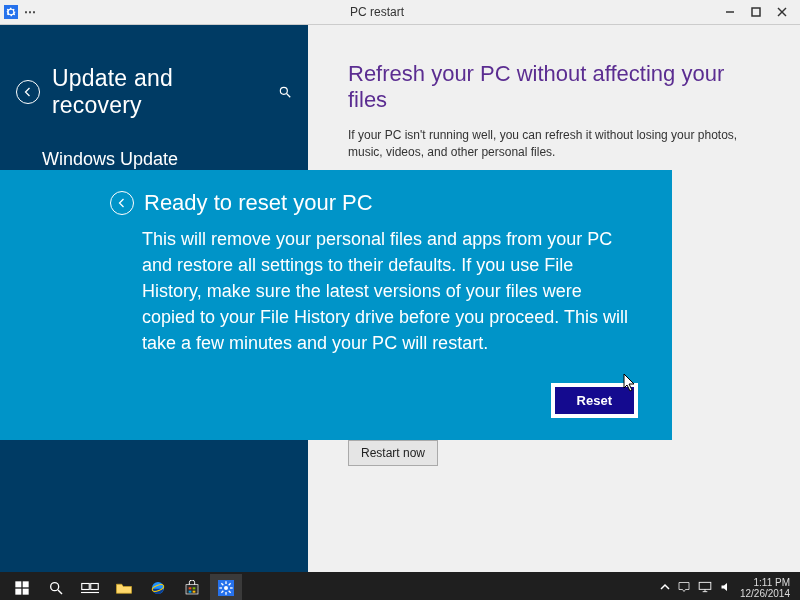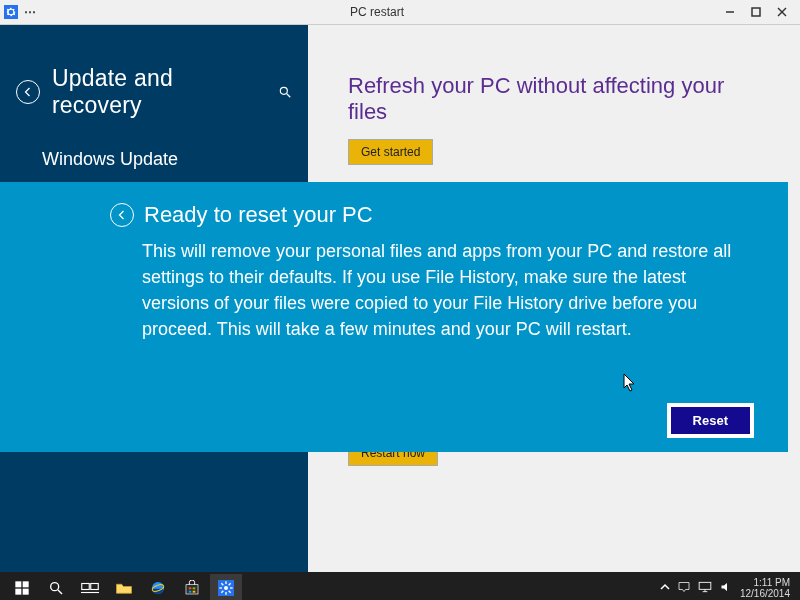--- a/index.html
+++ b/index.html
@@ -97,74 +97,73 @@
     font-weight: 300;
     letter-spacing: 0.2px;
     flex: 1;
   }
   .search-ico svg { display:block; }
   .sb-item {
     padding: 10px 10px 10px 42px;
     font-size: 18px;
   }
   .content h2 {
-    margin: 12px 0 14px 0;
+    margin: 0 0 14px 0;
     font-size: 22px;
     font-weight: 400;
     color: #5b2d91;
   }
   .content p {
     margin: 0 0 14px 0;
     font-size: 12px;
     line-height: 1.45;
     max-width: 420px;
   }
   .gray-btn {
     display: inline-block;
-    background: #eab308;
+    background: #e5e5e5;
     color: #222;
     border: 1px solid #aaa;
     padding: 5px 12px;
     font-size: 12px;
     margin-bottom: 32px;
   }
 
   .modal-overlay {
     position: absolute;
     top: 170px;
     left: 0;
-    width: 788px;
+    width: 672px;
     height: 270px;
     background: #0094c8;
     color: #fff;
     box-sizing: border-box;
     padding: 20px 36px 20px 110px;
     z-index: 10;
-    margin-top: 12px;
   }
   .modal-head {
     display: flex;
     align-items: center;
     gap: 10px;
     margin-bottom: 10px;
   }
   .modal-head .mh-title {
     font-size: 22px;
     font-weight: 400;
   }
   .modal-body {
     font-size: 18px;
     line-height: 1.45;
     max-width: 638px;
     padding-left: 32px;
   }
   .modal-btns {
     position: absolute;
     right: 36px;
-    bottom: 16px;
+    bottom: 24px;
     display: flex;
     gap: 14px;
   }
   .blue-btn {
     background: #140a8f;
     color: #fff;
     border: 2px solid #fff;
     font-size: 13px;
     font-weight: 600;
     padding: 6px 22px;
@@ -276,20 +275,21 @@
               <circle cx="10" cy="10" r="6" fill="none" stroke="#fff" stroke-width="2"></circle>
               <line x1="15" y1="15" x2="21" y2="21" stroke="#fff" stroke-width="2"></line>
             </svg>
         </span>
       </div>
       <div class="sb-item">Windows Update</div>
     </div>
 
     <div class="content">
       <h2>Refresh your PC without affecting your files</h2>
+      <p>If your PC isn't running well, you can refresh it without losing your photos, music, videos, and other personal files.</p>
       <span class="gray-btn">Get started</span>
     </div>
   </div>
 </div>
 
 <div class="below-modal">
   <span class="gray-btn">Restart now</span>
 </div>
 
 <div class="modal-overlay">
@@ -393,16 +393,16 @@
           <line x1="12" y1="14" x2="12" y2="18" stroke="#fff" stroke-width="1.5"></line>
         </svg>
     </span>
     <span>
       <svg width="12" height="12" viewBox="0 0 24 24">
           <path d="M3 9 h5 l6 -5 v16 l-6 -5 h-5 z" fill="#fff"></path>
         </svg>
     </span>
     <div class="clock">
       <div>1:11 PM</div>
-      <div>12/16/2014</div>
+      <div>12/26/2014</div>
     </div>
   </div>
 </div>
 
 </body></html>

